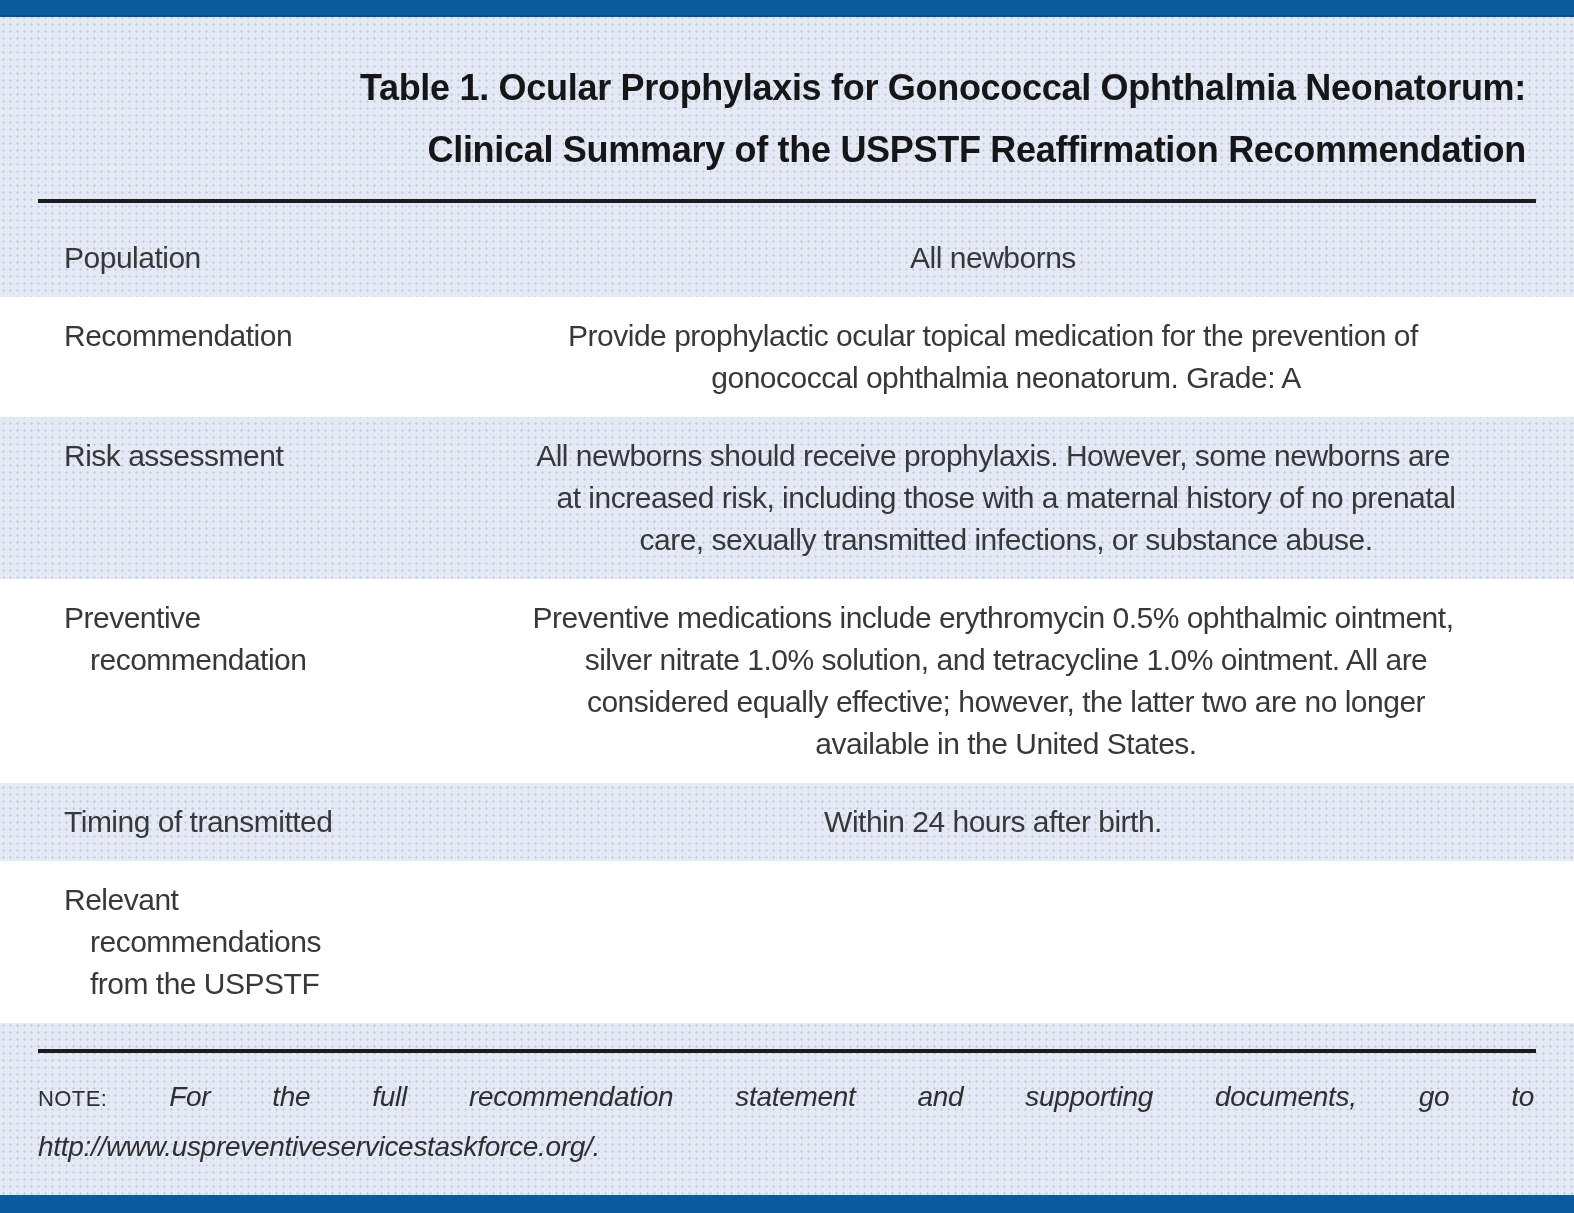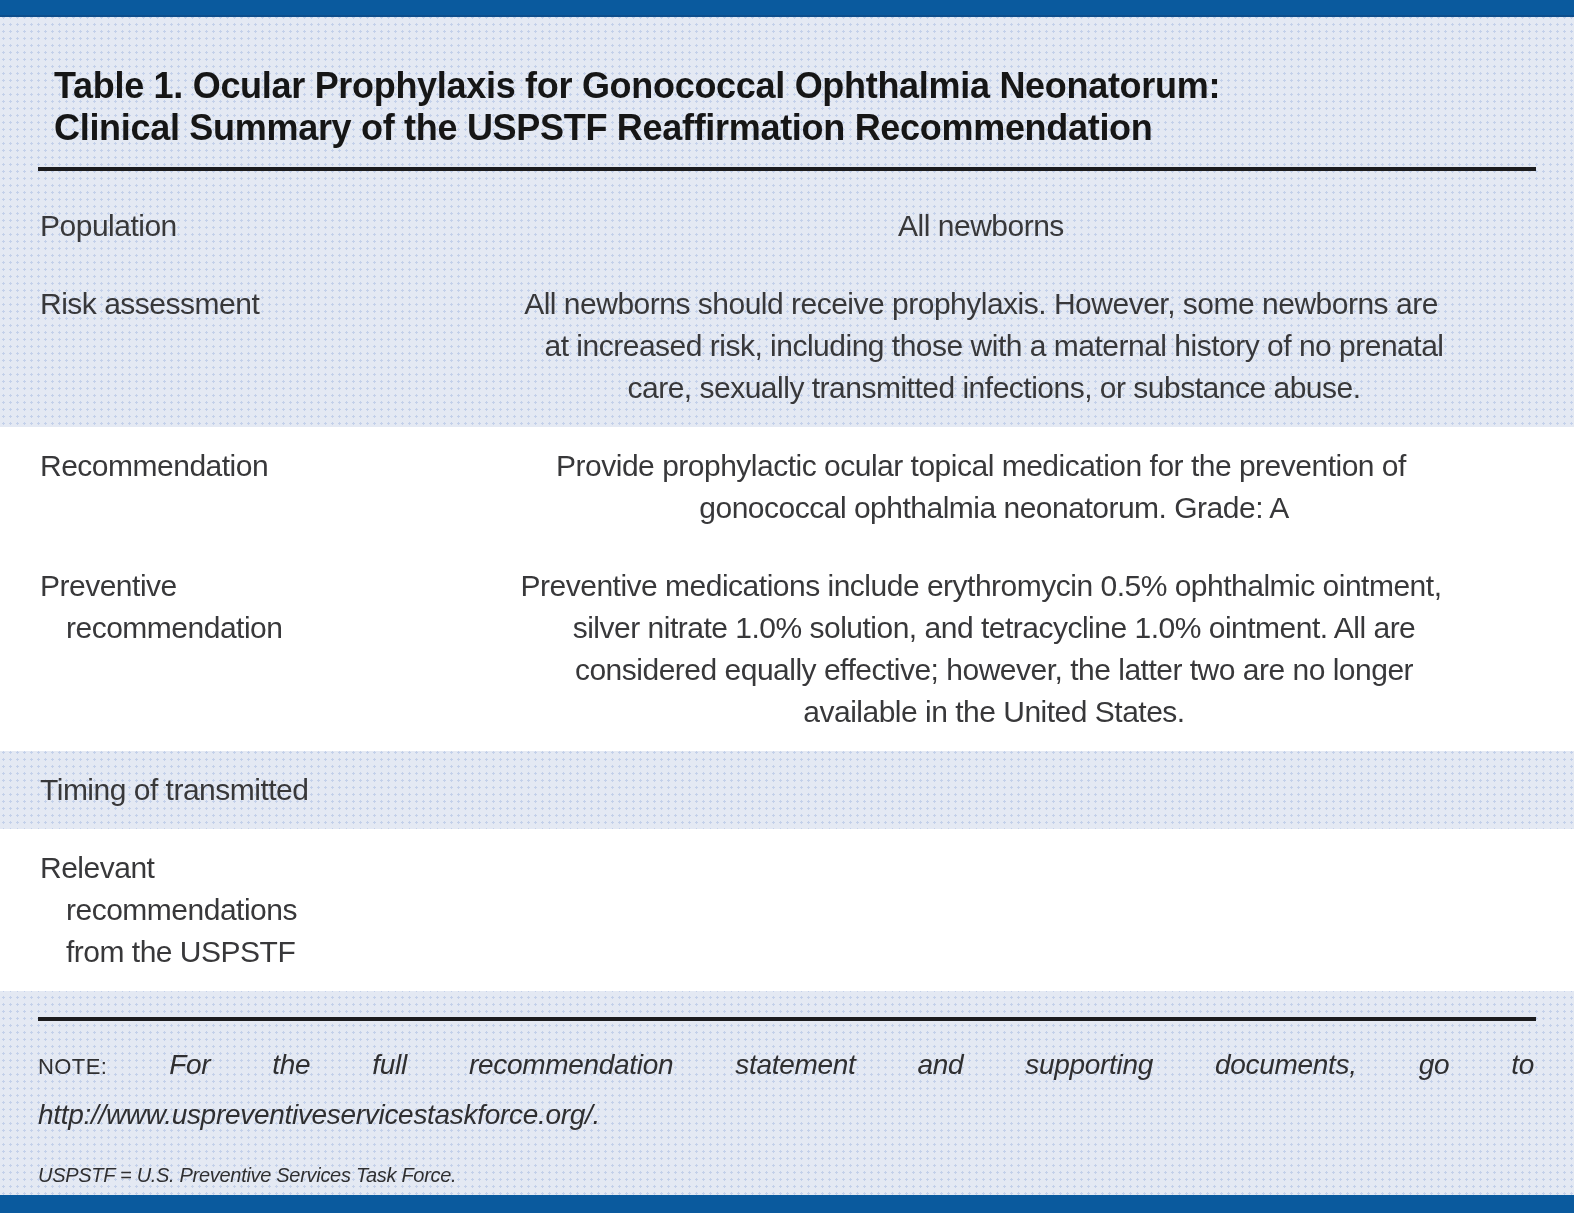--- a/index.html
+++ b/index.html
@@ -22,28 +22,29 @@
   .band-top{
     height:15px;
     border-bottom:2px solid #0d4e8c;
   }
   .band-bottom{
     position:absolute;
     left:0; bottom:0;
     height:18px;
   }
   .table-title{
-    margin:16px;
+    margin:8px;
     padding:32px 40px 0 38px;
     font-size:36px;
-    line-height:42px;
+    line-height:62px;
     font-weight:700;
     letter-spacing:-0.3px;
     color:#161616;
     white-space:pre-line;
+    text-align:right;
   }
   .rule{
     height:4px;
     background:#1c1c1e;
     margin:18px 38px 0 38px;
   }
   .rule-title{margin-top:18px;}
   .rule-foot{margin-top:26px;}
   .rows{
     margin-top:16px;
@@ -57,20 +58,21 @@
   }
   .table-row.white{
     background:#ffffff;
   }
   .row-label{
     flex:0 0 390px;
     white-space:pre-line;
     padding-left:26px;
     text-indent:-26px;
     box-sizing:border-box;
+    margin-left:24px;
   }
   .row-value{
     flex:1 1 auto;
     white-space:pre-line;
     padding-left:26px;
     text-indent:-26px;
     text-align:center;
   }
   .footnotes{
     padding:0 40px 0 38px;
@@ -114,44 +116,45 @@
 
   <div class="rule rule-title"></div>
 
   <div class="rows">
 
     <div class="table-row tint">
       <div class="row-label">Population</div>
       <div class="row-value">All newborns</div>
     </div>
 
+    <div class="table-row white">
+      <div class="row-label">Recommendation</div>
+      <div class="row-value">Provide prophylactic ocular topical medication for the prevention of
+gonococcal ophthalmia neonatorum. Grade: A</div>
+    </div>
+
     <div class="table-row tint">
       <div class="row-label">Risk assessment</div>
       <div class="row-value">All newborns should receive prophylaxis. However, some newborns are
 at increased risk, including those with a maternal history of no prenatal
 care, sexually transmitted infections, or substance abuse.</div>
-    </div>
-
-    <div class="table-row white">
-      <div class="row-label">Recommendation</div>
-      <div class="row-value">Provide prophylactic ocular topical medication for the prevention of
-gonococcal ophthalmia neonatorum. Grade: A</div>
     </div>
 
     <div class="table-row white">
       <div class="row-label">Preventive
 recommendation</div>
       <div class="row-value">Preventive medications include erythromycin 0.5% ophthalmic ointment,
 silver nitrate 1.0% solution, and tetracycline 1.0% ointment. All are
 considered equally effective; however, the latter two are no longer
 available in the United States.</div>
     </div>
 
     <div class="table-row tint">
       <div class="row-label">Timing of transmitted</div>
+      <div class="row-value">Within 24 hours after birth.</div>
     </div>
 
     <div class="table-row white">
       <div class="row-label">Relevant
 recommendations
 from the USPSTF</div>
     </div>
 
   </div>
 

